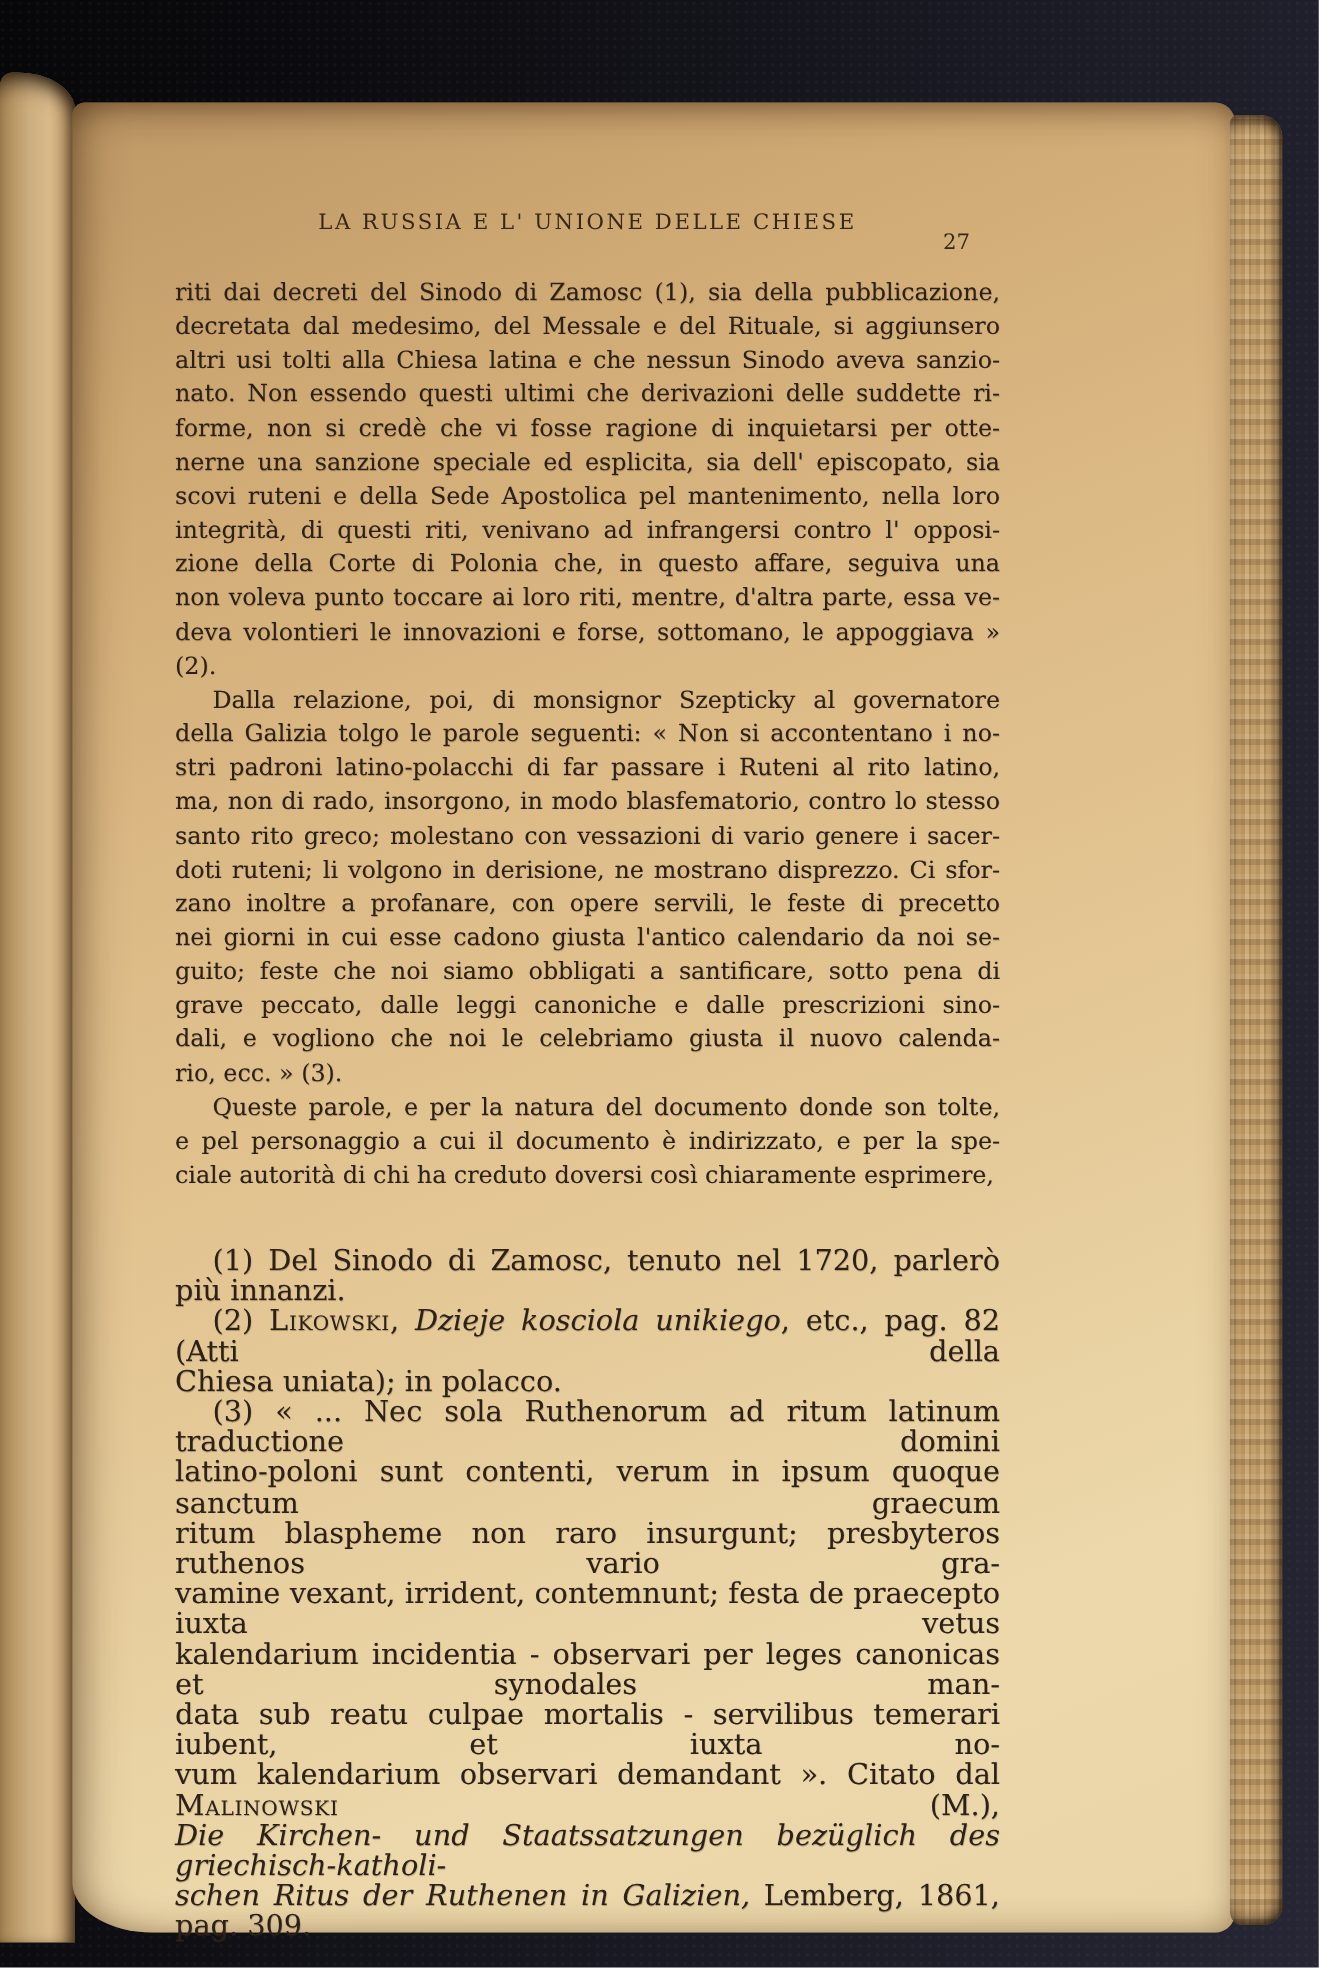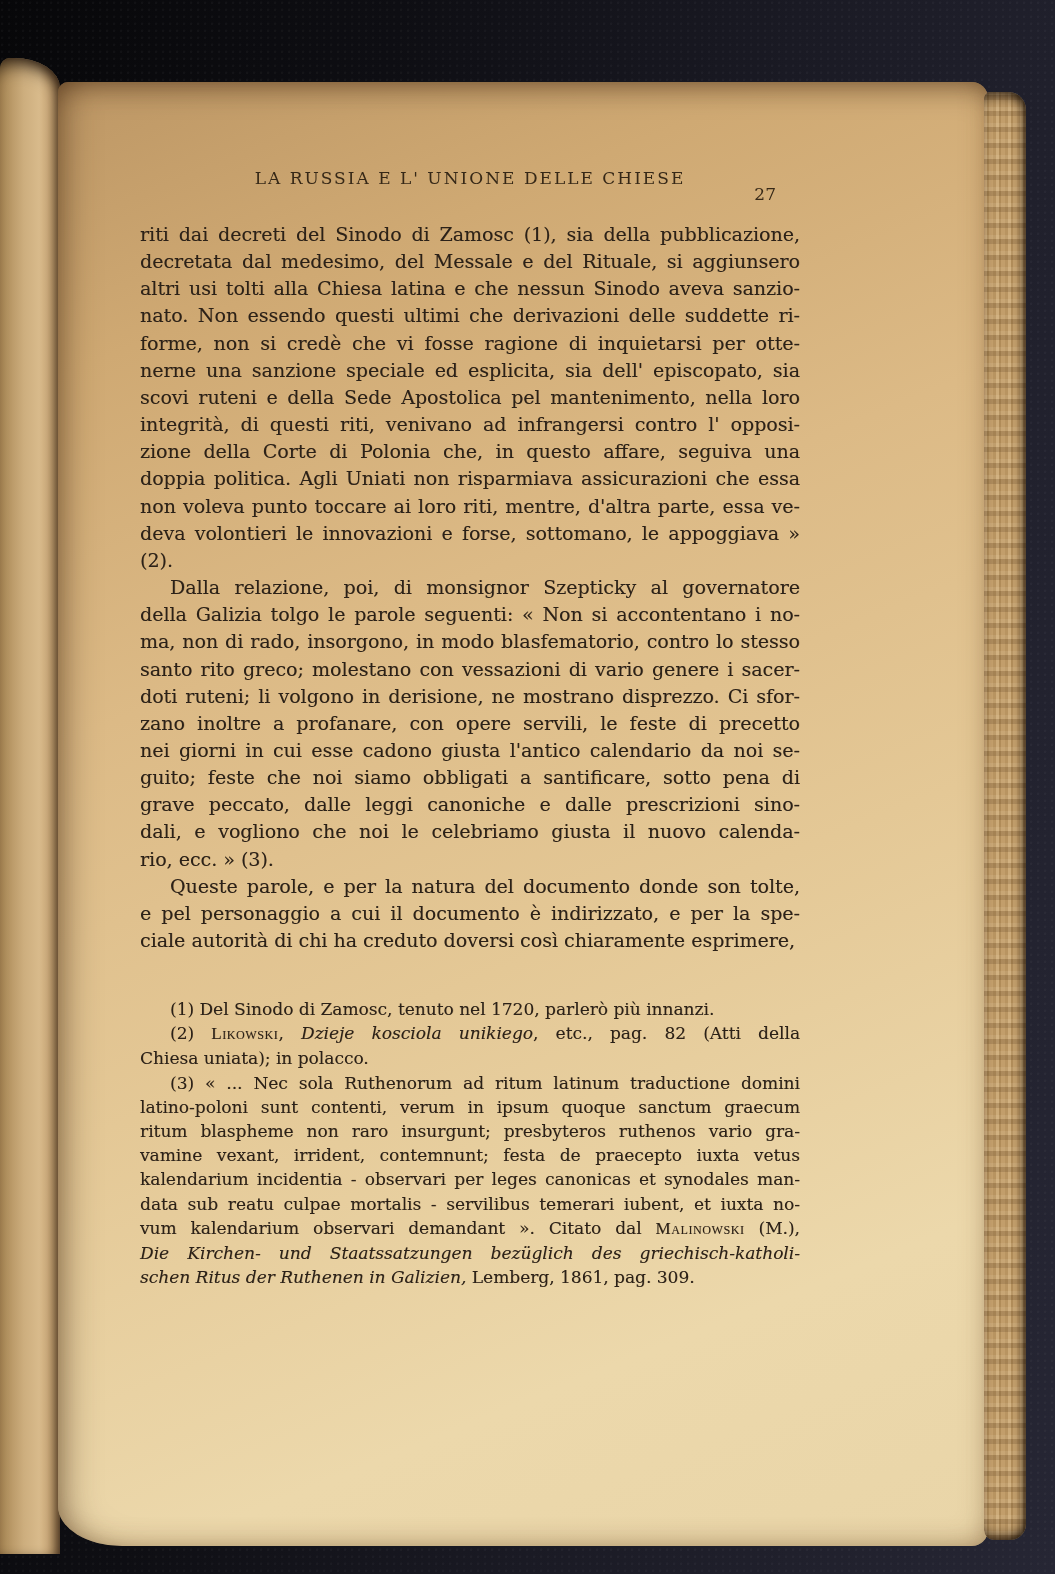--- a/index.html
+++ b/index.html
@@ -36,30 +36,30 @@
       repeating-linear-gradient(90deg,#cdab79 0 3px,#b08c59 3px 5px,#c29e6b 5px 9px,#b89461 9px 12px);
     border-radius:6px 18px 16px 10px;
     box-shadow: inset -6px 0 9px -3px rgba(15,8,3,.7), inset 0 12px 14px -8px rgba(20,10,4,.7), inset 0 -12px 14px -8px rgba(20,10,4,.7);
   }
   .textcol{position:absolute; left:82px; top:86px; width:660px; color:#2b2118;}
   .runhead{position:relative; height:24px; font-size:17px; letter-spacing:2px; text-align:center; color:#362817;}
   .pagenum{position:absolute; right:24px; top:16px; letter-spacing:0;}
   .bodytext{position:absolute; left:82px; top:139px; width:660px;}
   .bodytext .tl{font-size:19px; line-height:27.15px;}
   .fnotes{position:absolute; left:82px; top:915px; width:660px;}
-  .fnotes .tl{font-size:17px; line-height:24.2px;}
+  .fnotes .tl{font-size:23px; line-height:24.2px;}
   .tl{
     text-align:justify; text-align-last:justify; text-justify:inter-word;
     color:#2b2118; white-space:normal;
     text-shadow:0.4px 0.4px 0.6px rgba(72,48,24,.35);
   }
   .tl.last{text-align-last:left;}
   .tl.ind{text-indent:30px;}
   .i{font-style:italic;}
-  .sc{font-variant:small-caps; letter-spacing:.6px;font-family:Liberation Serif, serif;}
+  .sc{font-variant:small-caps; letter-spacing:.6px;}
 </style>
 </head>
 <body>
 
 <div class="scene">
   <div class="facing-edge"></div>
 
   <div class="page">
     <div class="textcol">
       <div class="runhead">LA RUSSIA E L' UNIONE DELLE CHIESE</div>
@@ -69,25 +69,25 @@
     <div class="bodytext">
         <div class="tl">riti dai decreti del Sinodo di Zamosc (1), sia della pubblicazione,</div>
         <div class="tl">decretata dal medesimo, del Messale e del Rituale, si aggiunsero</div>
         <div class="tl">altri usi tolti alla Chiesa latina e che nessun Sinodo aveva sanzio-</div>
         <div class="tl">nato. Non essendo questi ultimi che derivazioni delle suddette ri-</div>
         <div class="tl">forme, non si credè che vi fosse ragione di inquietarsi per otte-</div>
         <div class="tl">nerne una sanzione speciale ed esplicita, sia dell' episcopato, sia</div>
         <div class="tl">scovi ruteni e della Sede Apostolica pel mantenimento, nella loro</div>
         <div class="tl">integrità, di questi riti, venivano ad infrangersi contro l' opposi-</div>
         <div class="tl">zione della Corte di Polonia che, in questo affare, seguiva una</div>
-        <div class="tl">doppia politica. Agli Uniati non risparmiava assicurazioni che essa</div>
         <div class="tl">non voleva punto toccare ai loro riti, mentre, d'altra parte, essa ve-</div>
         <div class="tl last">deva volontieri le innovazioni e forse, sottomano, le appoggiava » (2).</div>
         <div class="tl ind">Dalla relazione, poi, di monsignor Szepticky al governatore</div>
         <div class="tl">della Galizia tolgo le parole seguenti: « Non si accontentano i no-</div>
+        <div class="tl">stri padroni latino-polacchi di far passare i Ruteni al rito latino,</div>
         <div class="tl">ma, non di rado, insorgono, in modo blasfematorio, contro lo stesso</div>
         <div class="tl">santo rito greco; molestano con vessazioni di vario genere i sacer-</div>
         <div class="tl">doti ruteni; li volgono in derisione, ne mostrano disprezzo. Ci sfor-</div>
         <div class="tl">zano inoltre a profanare, con opere servili, le feste di precetto</div>
         <div class="tl">nei giorni in cui esse cadono giusta l'antico calendario da noi se-</div>
         <div class="tl">guito; feste che noi siamo obbligati a santificare, sotto pena di</div>
         <div class="tl">grave peccato, dalle leggi canoniche e dalle prescrizioni sino-</div>
         <div class="tl">dali, e vogliono che noi le celebriamo giusta il nuovo calenda-</div>
         <div class="tl last">rio, ecc. » (3).</div>
         <div class="tl ind">Queste parole, e per la natura del documento donde son tolte,</div>

